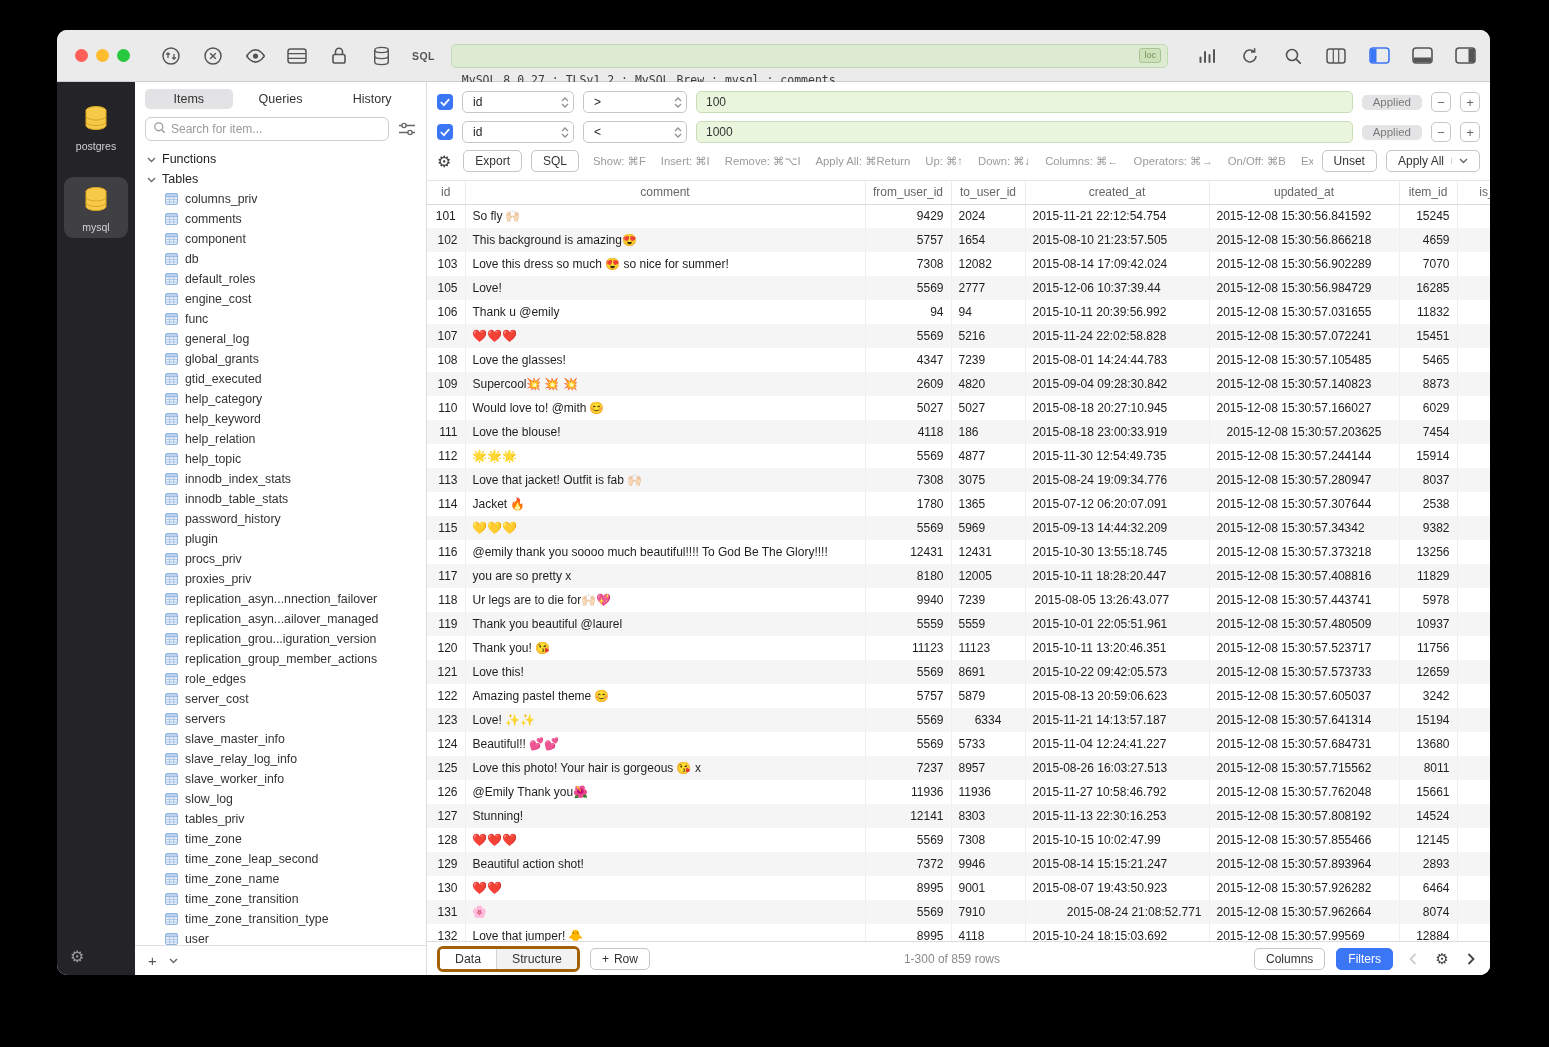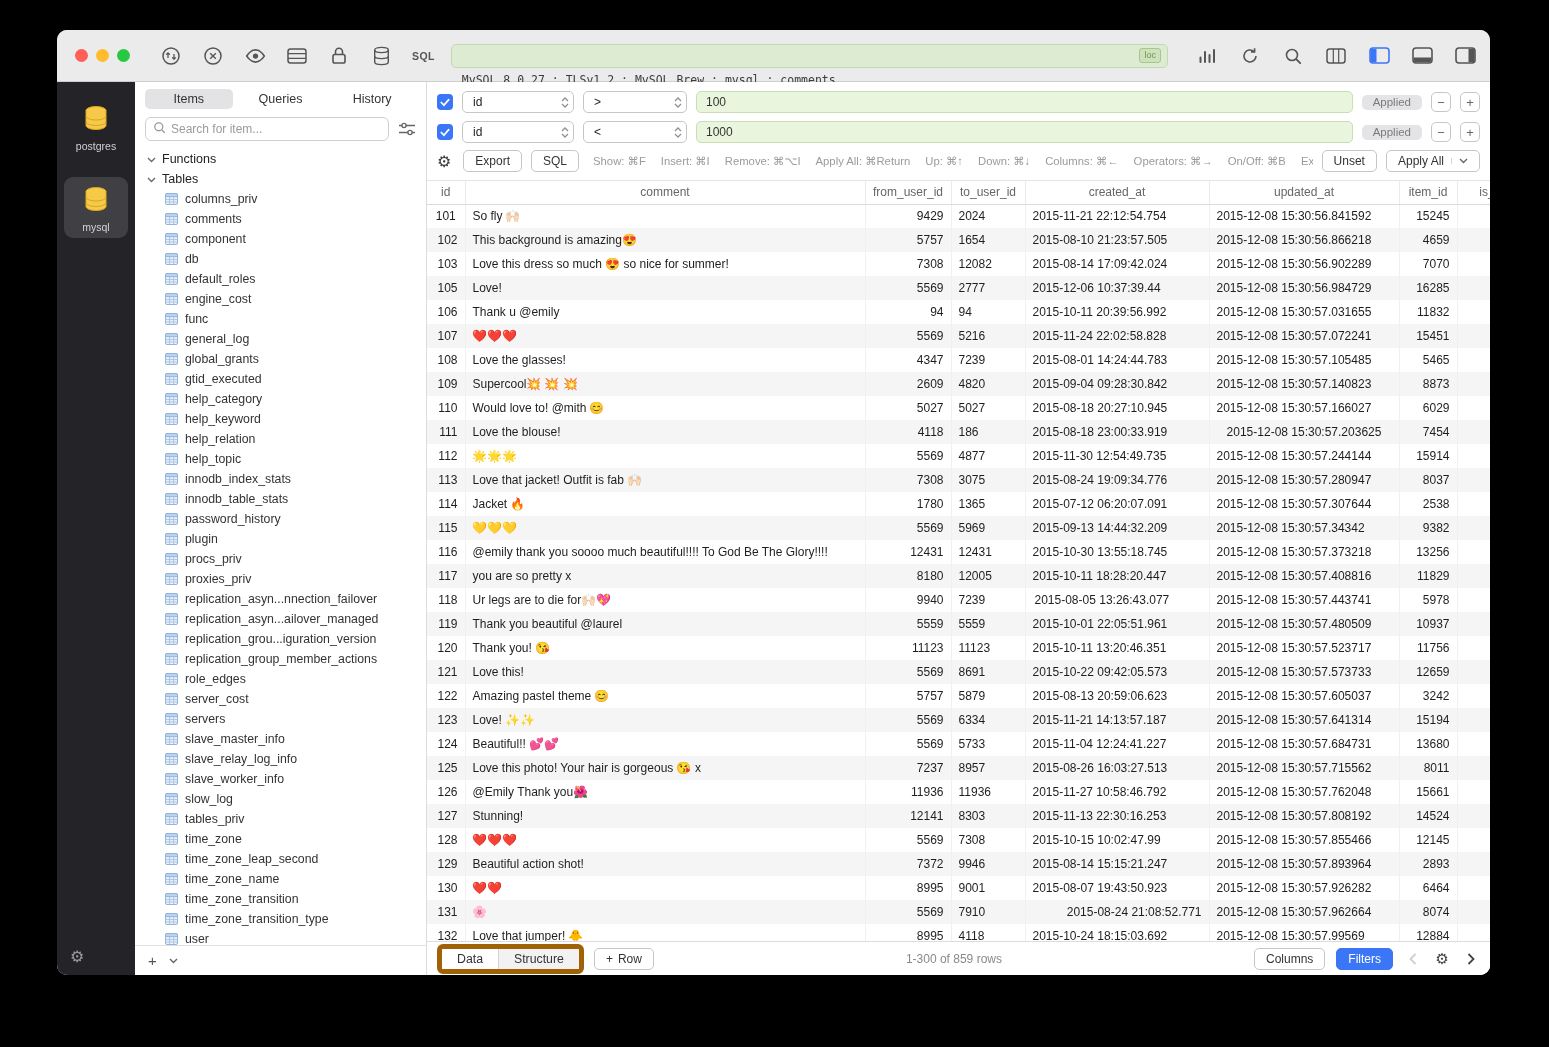--- a/index.html
+++ b/index.html
@@ -73,21 +73,21 @@
   
   .table-wrap { flex:1; overflow:hidden; border-top:1px solid #e4e4e4; }
   table.grid { border-collapse:collapse; table-layout:fixed; width:1080px; font-size:12px; }
   .grid th { height:23px; font-weight:normal; color:#666; text-align:center; border-bottom:1px solid #dcdcdc; border-right:1px solid #ebebeb; background:#fff; padding:0 6px; white-space:nowrap; overflow:hidden; }
   .grid td { height:24px; padding:0 7px; border-right:1px solid #f0f0f0; white-space:nowrap; overflow:hidden; color:#1e1e1e; }
   .grid tbody tr:nth-child(even) { background:#f5f5f6; }
 
   
   .bottombar { height:34px; border-top:1px solid #dcdcdc; display:flex; align-items:center; padding:0 10px; gap:10px; background:#fff; flex:0 0 auto; }
   .bb-left { display:flex; align-items:center; gap:10px; }
-  .segmented { display:flex; border:5px solid #a16207; border-radius:6px; overflow:hidden; }
+  .segmented { display:flex; border:3px solid #a16207; border-radius:6px; overflow:hidden; }
   .seg { padding:3px 15px; font-size:12.3px; color:#333; background:#fff; }
   .seg + .seg { border-left:1px solid #d2d2d2; }
   .seg.alt { background:#f3f2f3; }
   .bb-center { flex:1; text-align:center; font-size:12px; color:#8a8a8a; white-space:nowrap; overflow:hidden; }
   .bb-right { display:flex; align-items:center; gap:11px; }
   .nav-ico { display:flex; align-items:center; justify-content:center; width:18px; height:20px; color:#444; font-size:15px; }
 </style>
 </head>
 <body>
 
@@ -959,21 +959,21 @@
                 <td style="text-align: left;">5879</td>
                 <td style="text-align: left;">2015-08-13 20:59:06.623</td>
                 <td style="text-align: left;">2015-12-08 15:30:57.605037</td>
                 <td style="text-align: right;">3242</td>
                 <td style="text-align: left;"></td>
               </tr>
               <tr>
                 <td style="text-align: right;">123</td>
                 <td style="text-align: left;">Love! ✨✨</td>
                 <td style="text-align: right;">5569</td>
-                <td style="text-align: left; margin-left: 22px;">6334</td>
+                <td style="text-align: center; margin-left: 22px;">6334</td>
                 <td style="text-align: left;">2015-11-21 14:13:57.187</td>
                 <td style="text-align: left;">2015-12-08 15:30:57.641314</td>
                 <td style="text-align: right;">15194</td>
                 <td style="text-align: left;"></td>
               </tr>
               <tr>
                 <td style="text-align: right;">124</td>
                 <td style="text-align: left;">Beautiful!! 💕💕</td>
                 <td style="text-align: right;">5569</td>
                 <td style="text-align: left;">5733</td>

